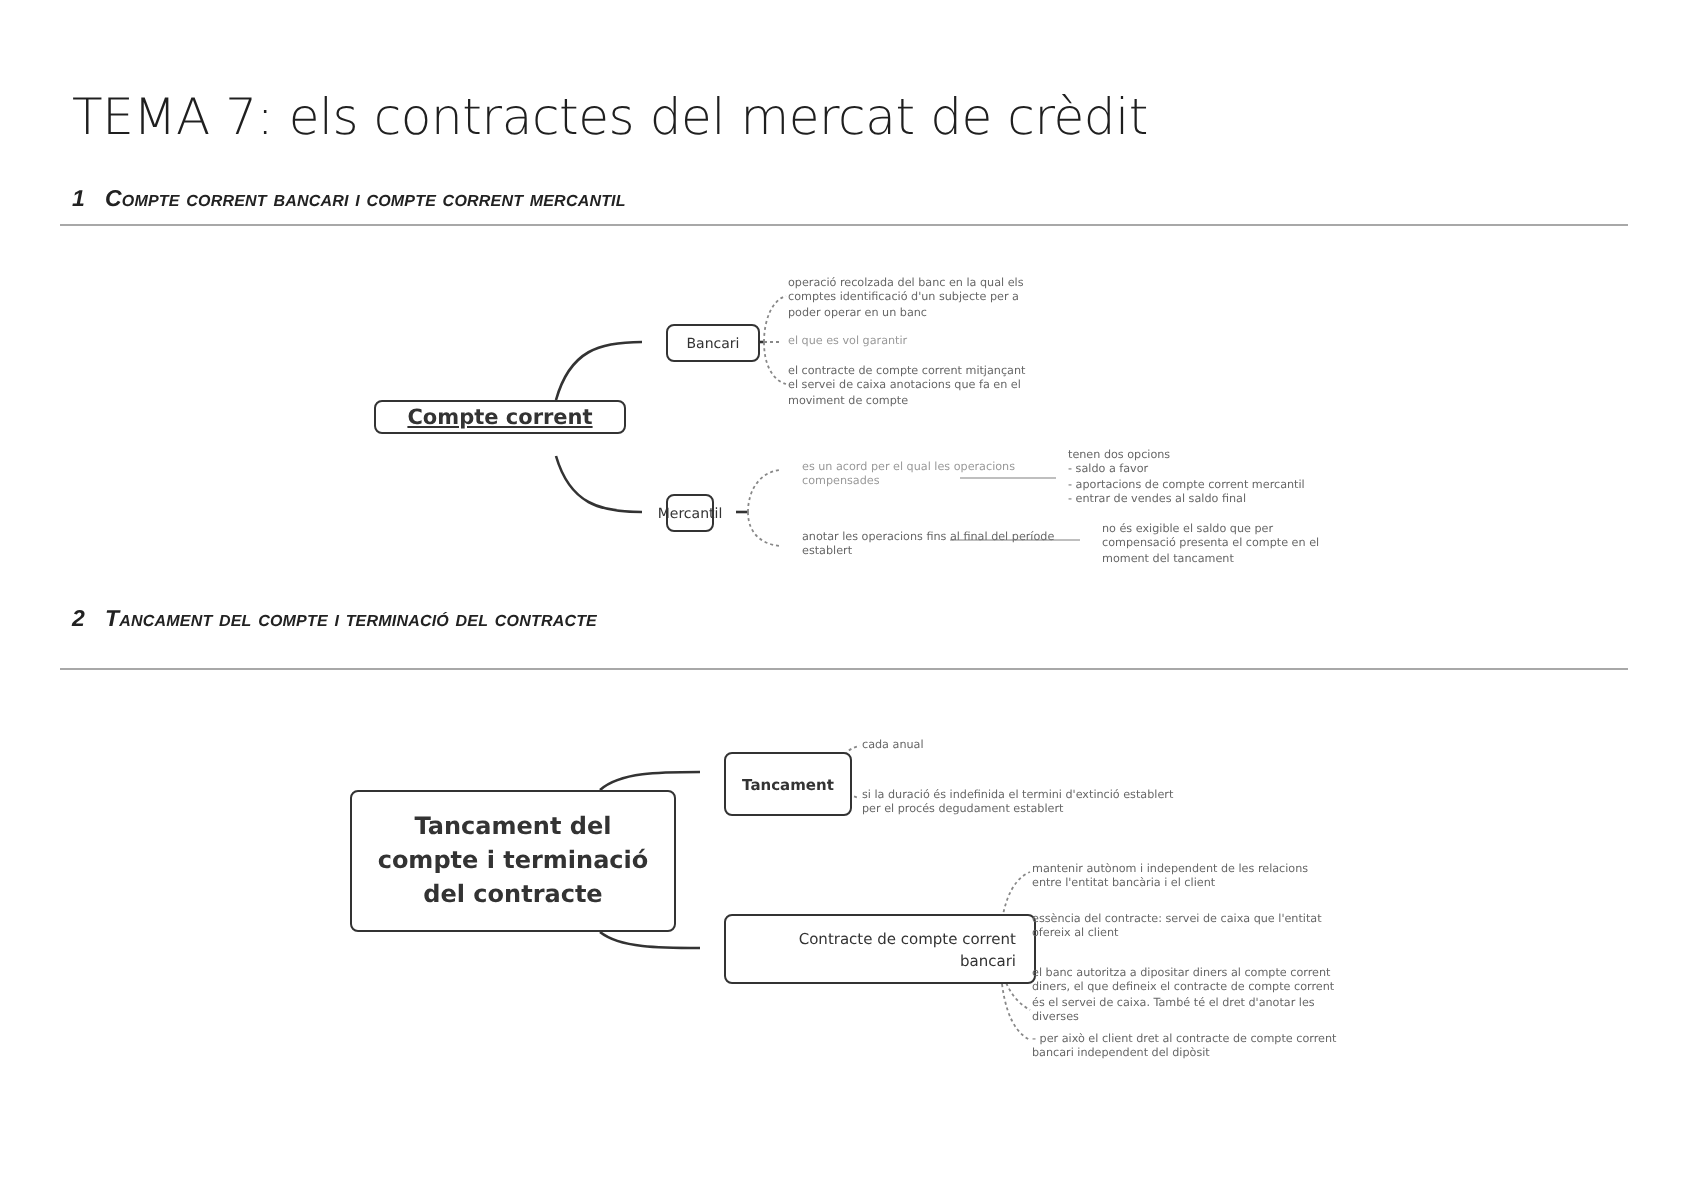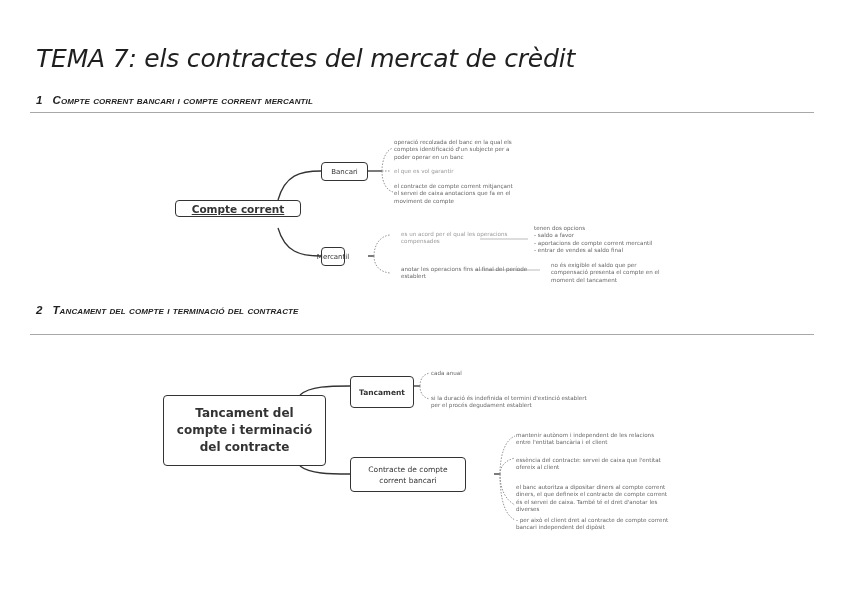--- a/index.html
+++ b/index.html
@@ -1,22 +1,22 @@
 <!DOCTYPE html>
 <html><head>
 <meta charset="utf-8">
 <style>
   html, body { margin:0; padding:0; background:#ffffff; }
   body { width:848px; height:599px; position:relative; overflow:hidden; font-family:"Liberation Sans", sans-serif; color:#222; }
   .abs { position:absolute; }
-  .title { left:36px; top:44px; font-size:25px; color:#1f1f1f; font-family:"DejaVu Sans", sans-serif; font-weight:300; letter-spacing:-0.2px;font-style:italic; }
+  .title { left:36px; top:44px; font-size:25px; color:#1f1f1f; font-family:"DejaVu Sans", sans-serif; font-weight:300; letter-spacing:-0.2px; }
   .sec-h { font-family:"Liberation Sans", sans-serif; font-size:11.5px; color:#222; font-weight:bold; font-variant:small-caps; letter-spacing:0.1px;font-style:italic; }
   .sec-h .num { margin-right:10px; font-weight:bold; }
   .rule { height:1px; background:#a8a8a8; }
-  .node { position:absolute; border:1.3px solid #333; border-radius:4px; background:#fff; display:flex; align-items:center; justify-content:center; box-sizing:border-box; font-family:"DejaVu Sans", sans-serif; color:#333; }
+  .node { position:absolute; border:1.3px solid #333; border-radius:4px; background:#fff; display:flex; align-items:center; justify-content:center; box-sizing:border-box; font-family:"DejaVu Sans", sans-serif; color:#333;margin-left:12px; }
   .node.root { border-width:1.6px; font-weight:bold; }
   .leaf { position:absolute; font-family:"DejaVu Sans", sans-serif; font-size:5.6px; line-height:7.4px; color:#666; white-space:pre-line; }
   svg.conn { position:absolute; left:0; top:0; width:848px; height:599px; pointer-events:none; }
 </style>
 </head>
 <body>
 
 <div class="abs title">TEMA 7: els contractes del mercat de crèdit</div>
 
 <div class="abs sec-h" style="left:36px; top:94px;">
@@ -85,21 +85,21 @@
 <div class="leaf" style="left:534px; top:225px;">tenen dos opcions
 - saldo a favor
 - aportacions de compte corrent mercantil
 - entrar de vendes al saldo final</div>
 <div class="leaf" style="left:551px; top:262px;">no és exigible el saldo que per
 compensació presenta el compte en el
 moment del tancament</div>
 
 <div class="node root" style="left:163px; top:395px; width:163px; height:71px; font-size:12px; line-height:17px; text-align:center; padding:0 8px;">Tancament del compte i terminació del contracte</div>
 <div class="node" style="left:350px; top:376px; width:64px; height:32px; font-size:7.5px;font-weight:bold;">Tancament</div>
-<div class="node" style="left:350px; top:457px; width:116px; height:35px; font-size:7.5px; justify-content:flex-start; text-align:center; padding:0 9px; line-height:11px;">Contracte de compte corrent bancari</div>
+<div class="node" style="left:350px; top:457px; width:156px; height:35px; font-size:7.5px; justify-content:flex-start; text-align:right; padding:0 9px; line-height:11px;">Contracte de compte corrent bancari</div>
 
 <div class="leaf" style="left:431px; top:370px;">cada anual</div>
 <div class="leaf" style="left:431px; top:395px;">si la duració és indefinida el termini d'extinció establert
 per el procés degudament establert</div>
 
 <div class="leaf" style="left:516px; top:432px;">mantenir autònom i independent de les relacions
 entre l'entitat bancària i el client</div>
 <div class="leaf" style="left:516px; top:457px;">essència del contracte: servei de caixa que l'entitat
 ofereix al client</div>
 <div class="leaf" style="left:516px; top:484px;">el banc autoritza a dipositar diners al compte corrent

